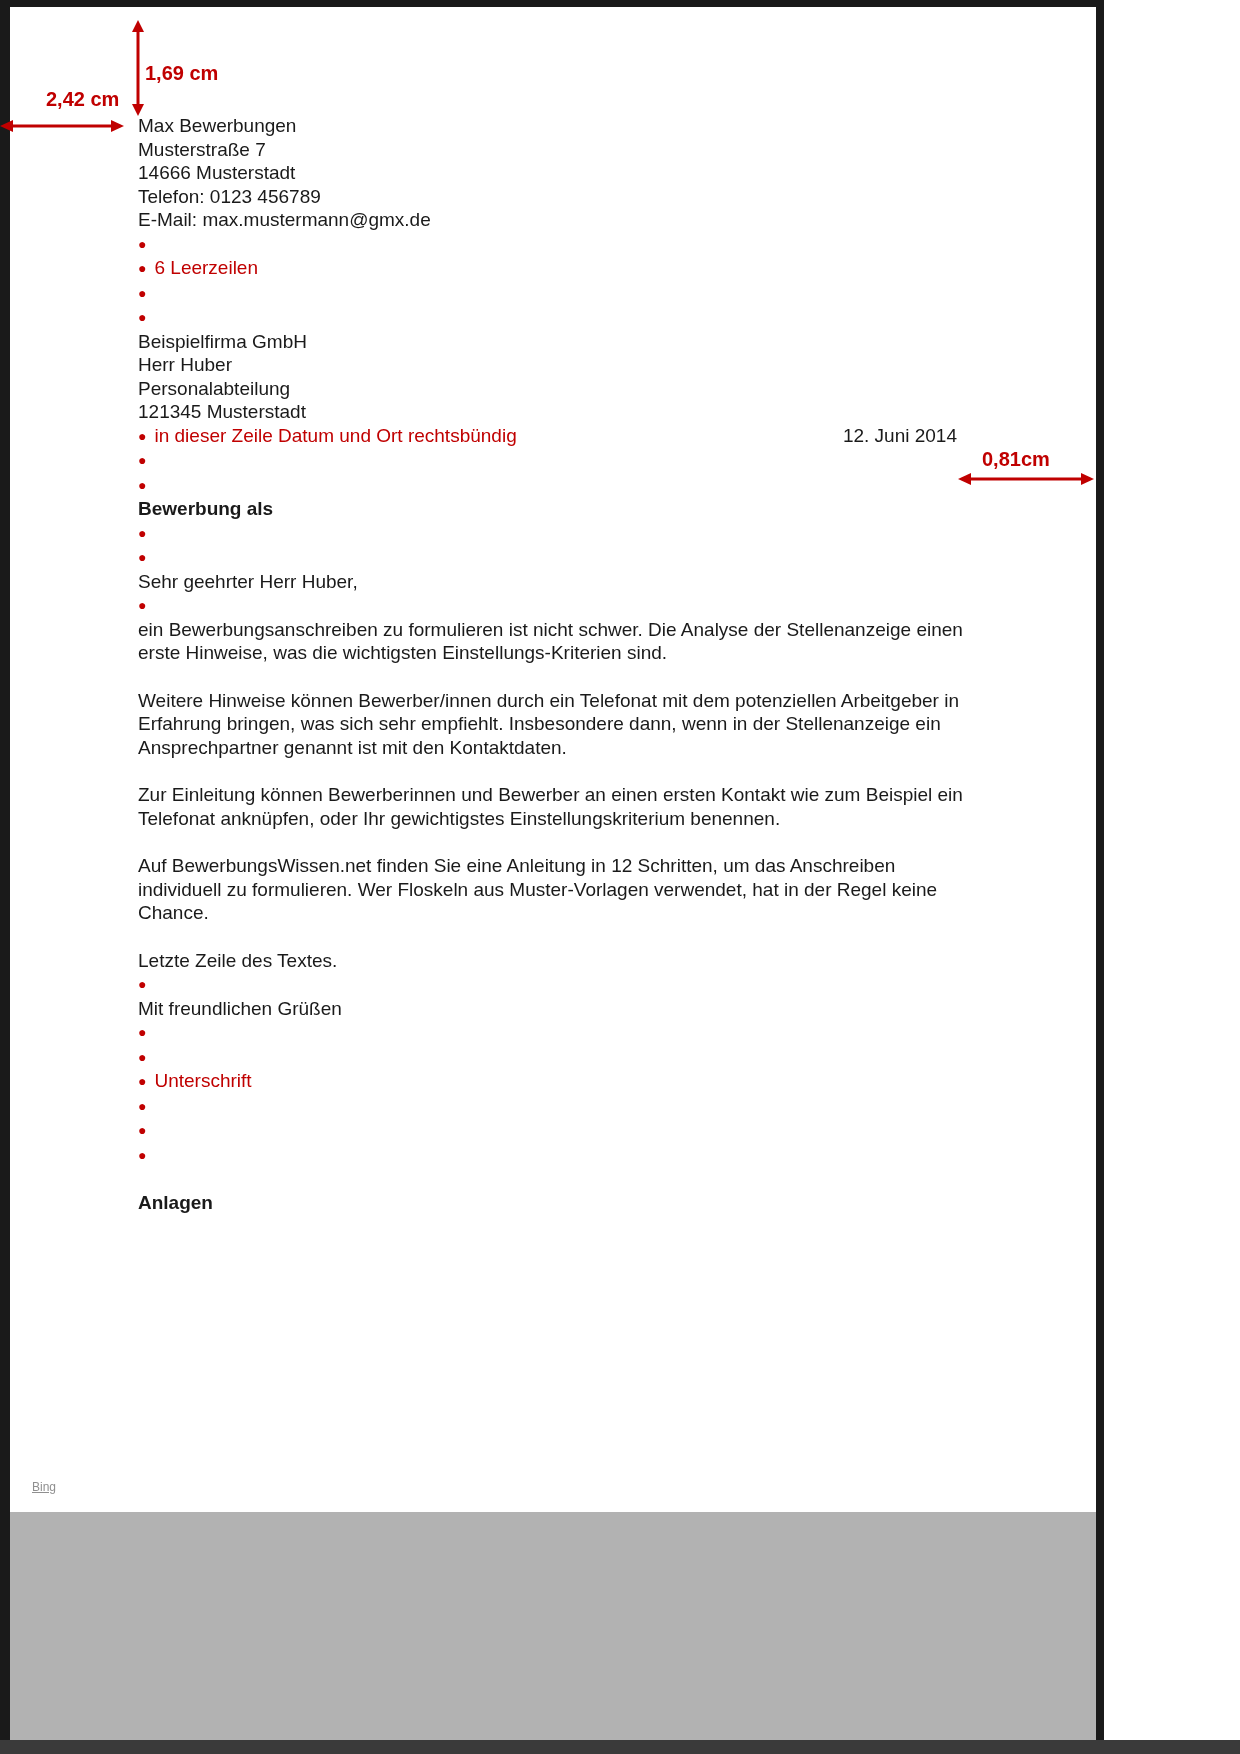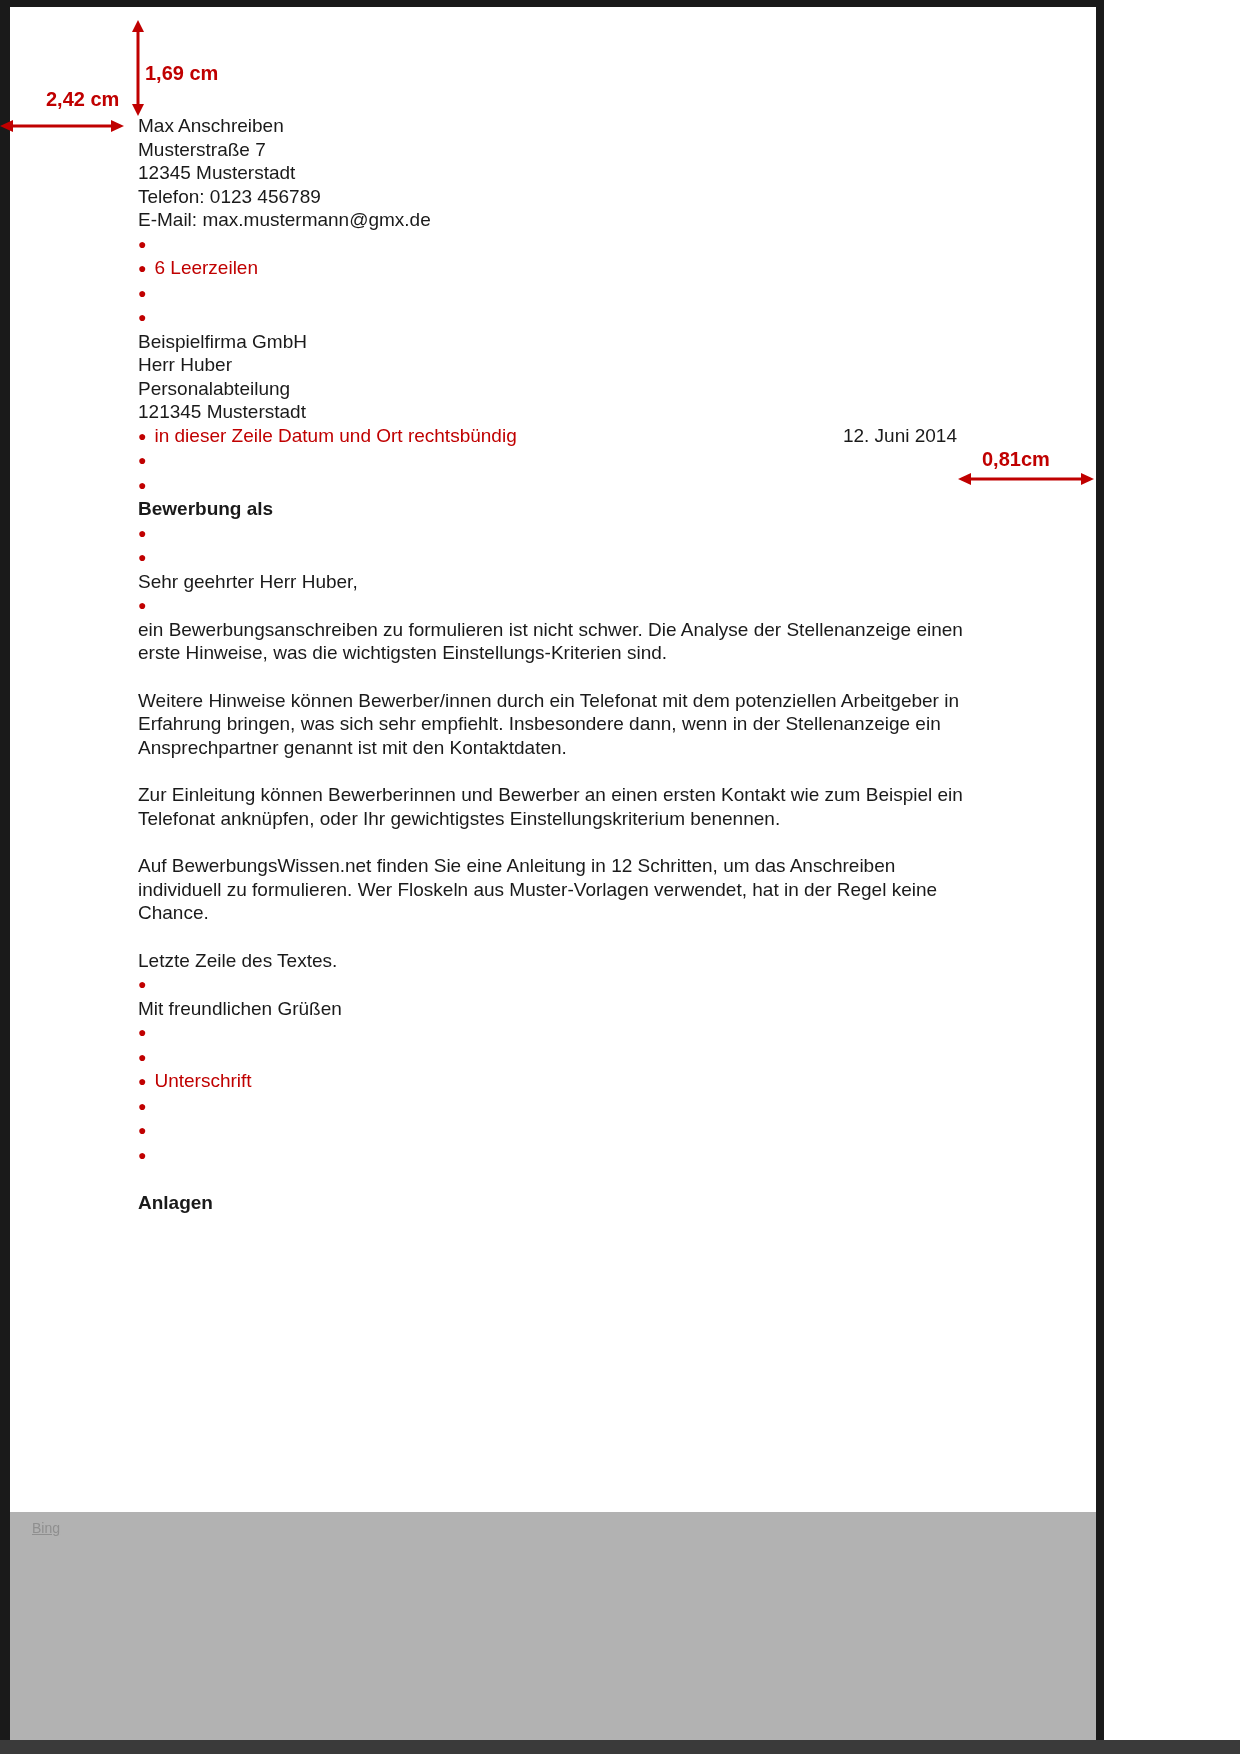--- a/index.html
+++ b/index.html
@@ -7,21 +7,21 @@
     position:relative;width:1240px;height:1754px;background:#ffffff;
     overflow:hidden;font-family:"Liberation Sans",sans-serif;color:#1a1a1a;
   }
   .page-frame{
     position:absolute;left:0;top:0;width:1104px;height:1740px;box-sizing:border-box;
     border-top:7px solid #1a1a1a;border-left:10px solid #1a1a1a;border-right:8px solid #1a1a1a;
     background:#ffffff;
   }
   .footer-strip{position:absolute;left:10px;top:1512px;width:1086px;height:228px;background:#b2b2b2;}
   .bottom-bar{position:absolute;left:0;top:1740px;width:1240px;height:14px;background:#3a3a3a;}
-  .watermark{position:absolute;left:32px;top:1520px;font-size:14px;color:#8f8f8f;text-decoration:underline;}
+  .watermark{position:absolute;left:32px;top:1480px;font-size:12px;color:#8f8f8f;text-decoration:underline;}
 
   .dim-label{position:absolute;color:#c00000;font-weight:bold;font-size:20px;line-height:22px;}
   .arrow{position:absolute;}
 
   .letter{
     position:absolute;left:138px;top:114px;width:835px;
     font-size:19px;line-height:23.5px;
   }
   .line{min-height:23.5px;}
   .red{color:#c00000;}
@@ -56,23 +56,23 @@
 
   <div class="dim-label" style="left:982px;top:448px;">0,81cm</div>
   <svg class="arrow" style="left:958px;top:470px;" width="136" height="18">
     <line x1="10" y1="9" x2="126" y2="9" stroke="#c00000" stroke-width="3"></line>
     <polygon points="0,9 13,3 13,15" fill="#c00000"></polygon>
     <polygon points="136,9 123,3 123,15" fill="#c00000"></polygon>
   </svg>
 
   <div class="letter">
 
-    <div class="line">Max Anschreiben</div>
+    <div class="line">Max Bewerbungen</div>
     <div class="line">Musterstraße 7</div>
-    <div class="line">12345 Musterstadt</div>
+    <div class="line">14666 Musterstadt</div>
     <div class="line">Telefon: 0123 456789</div>
     <div class="line">E-Mail: max.mustermann@gmx.de</div>
 
     <div class="line"><span class="bullet">●</span></div>
     <div class="line"><span class="bullet">●</span><span class="note red">6 Leerzeilen</span></div>
     <div class="line"><span class="bullet">●</span></div>
     <div class="line"><span class="bullet">●</span></div>
 
     <div class="line">Beispielfirma GmbH</div>
     <div class="line">Herr Huber</div>

